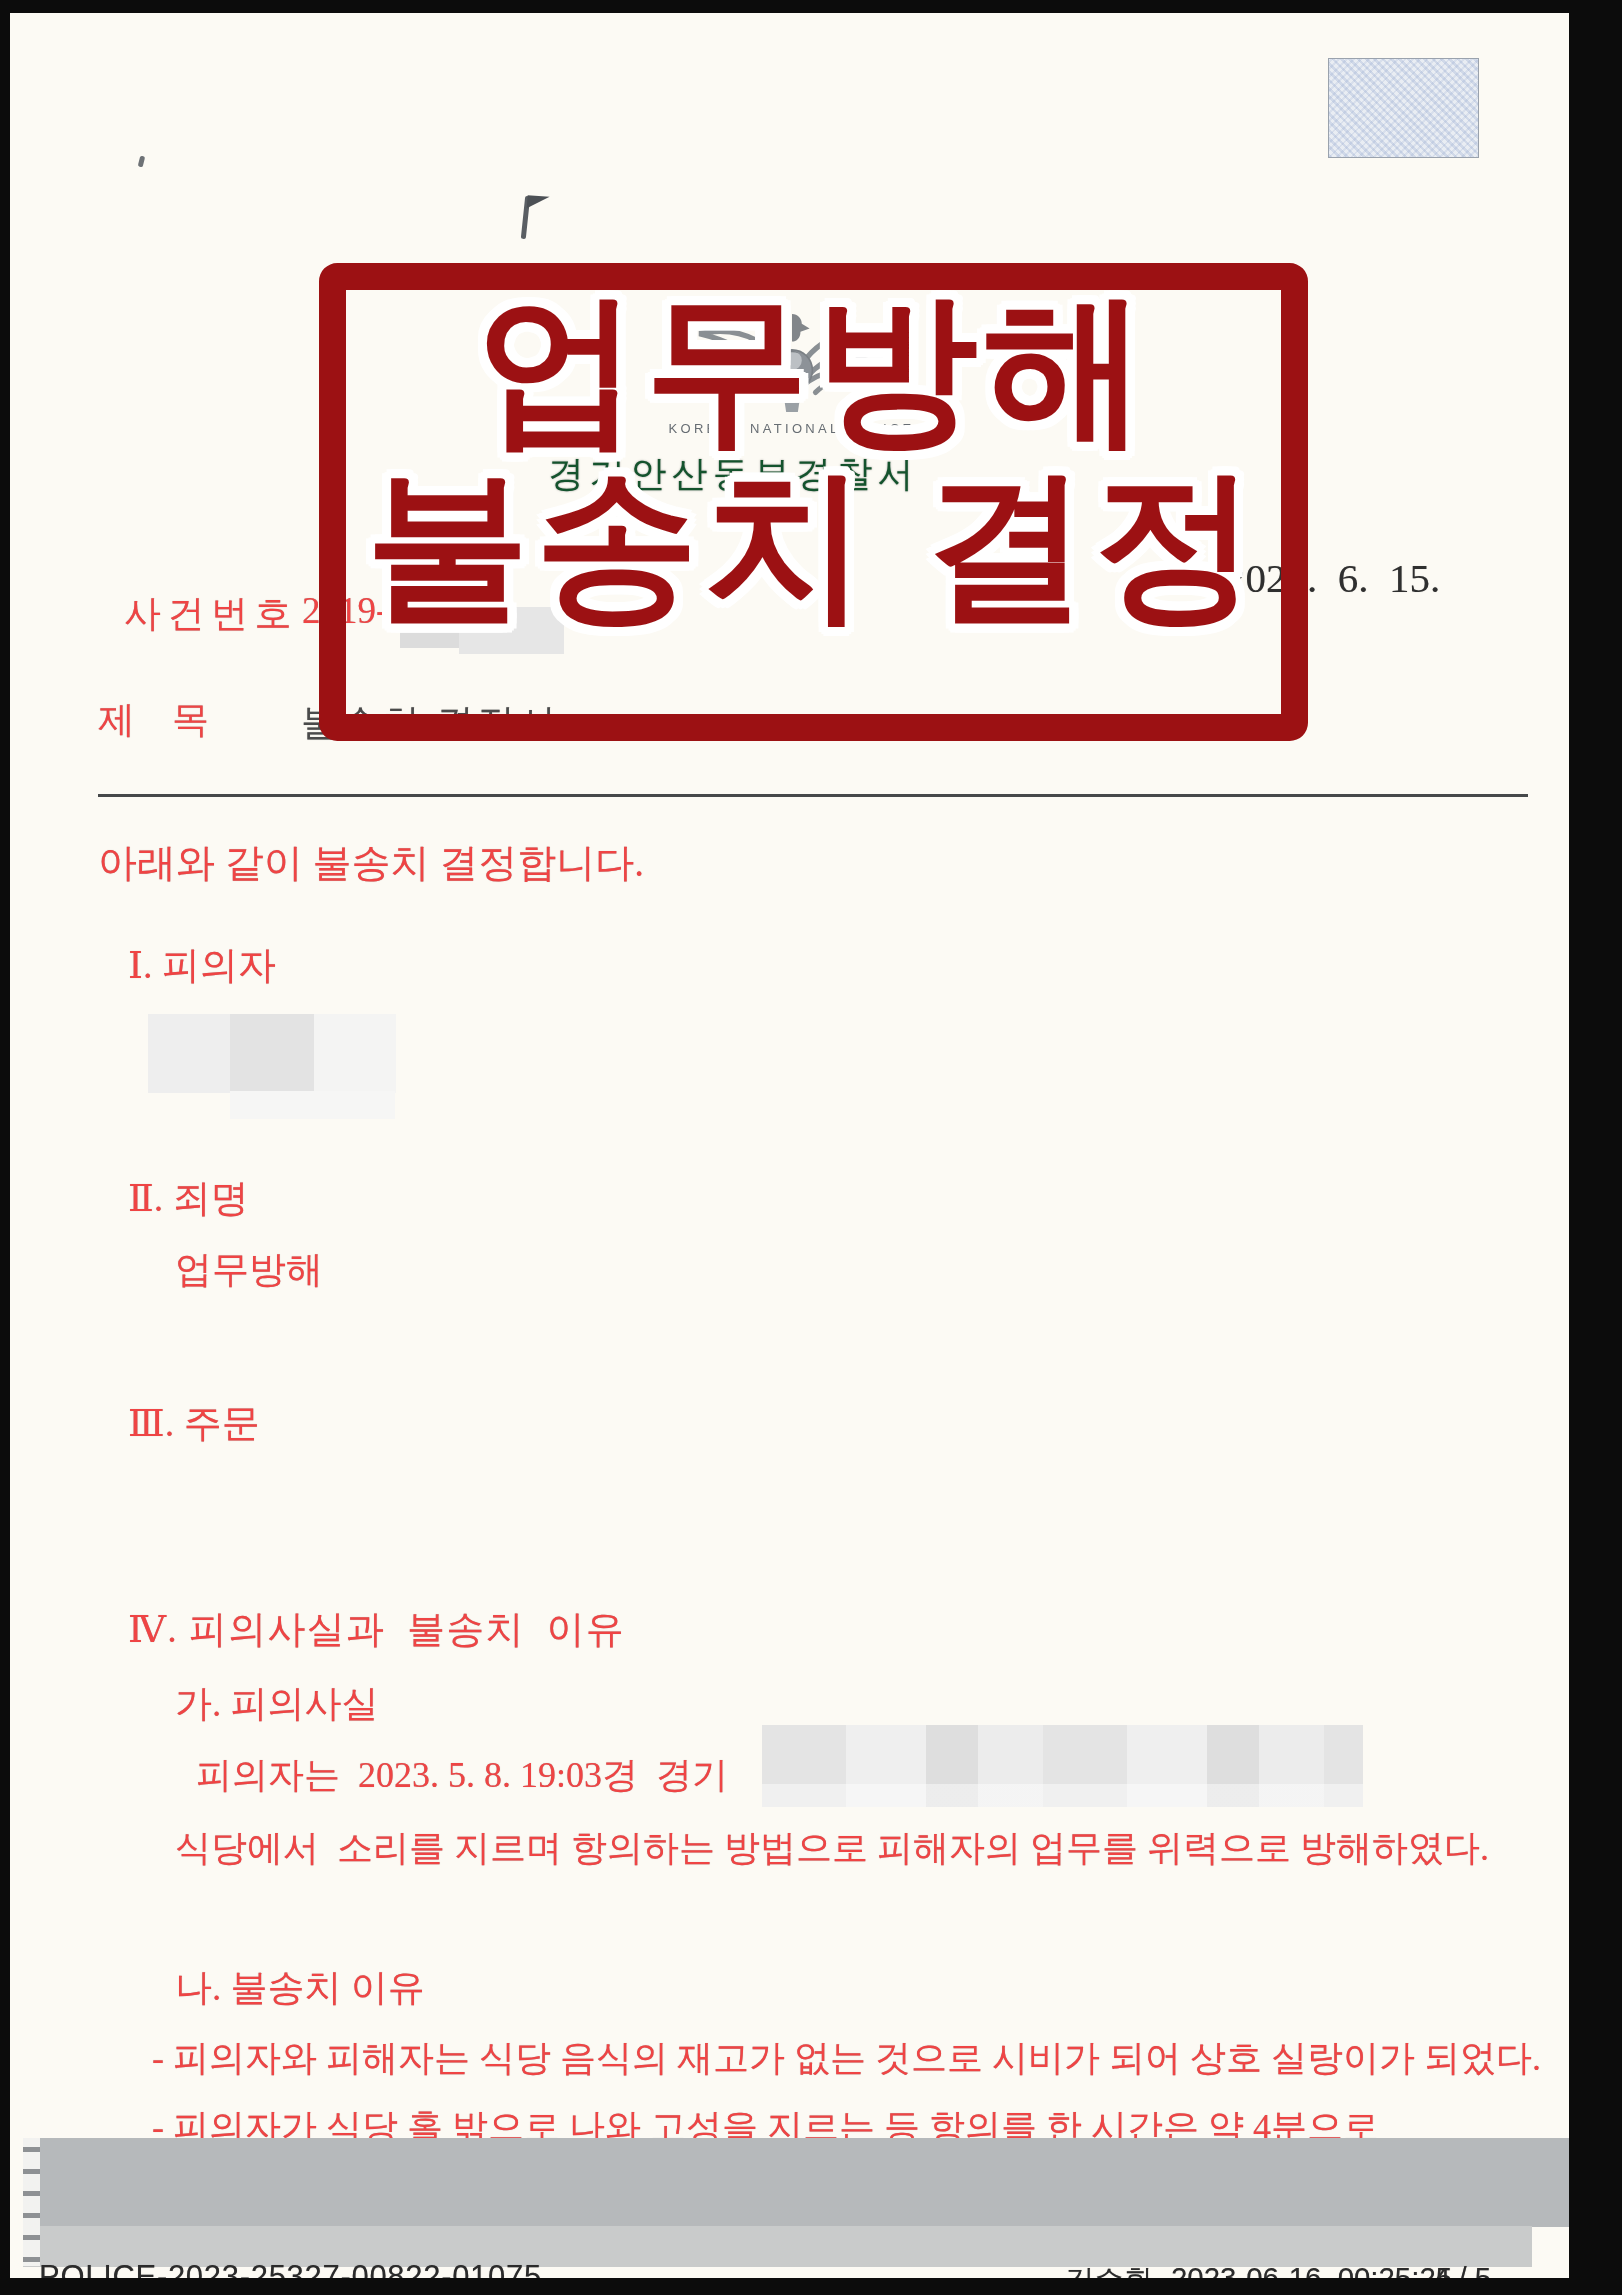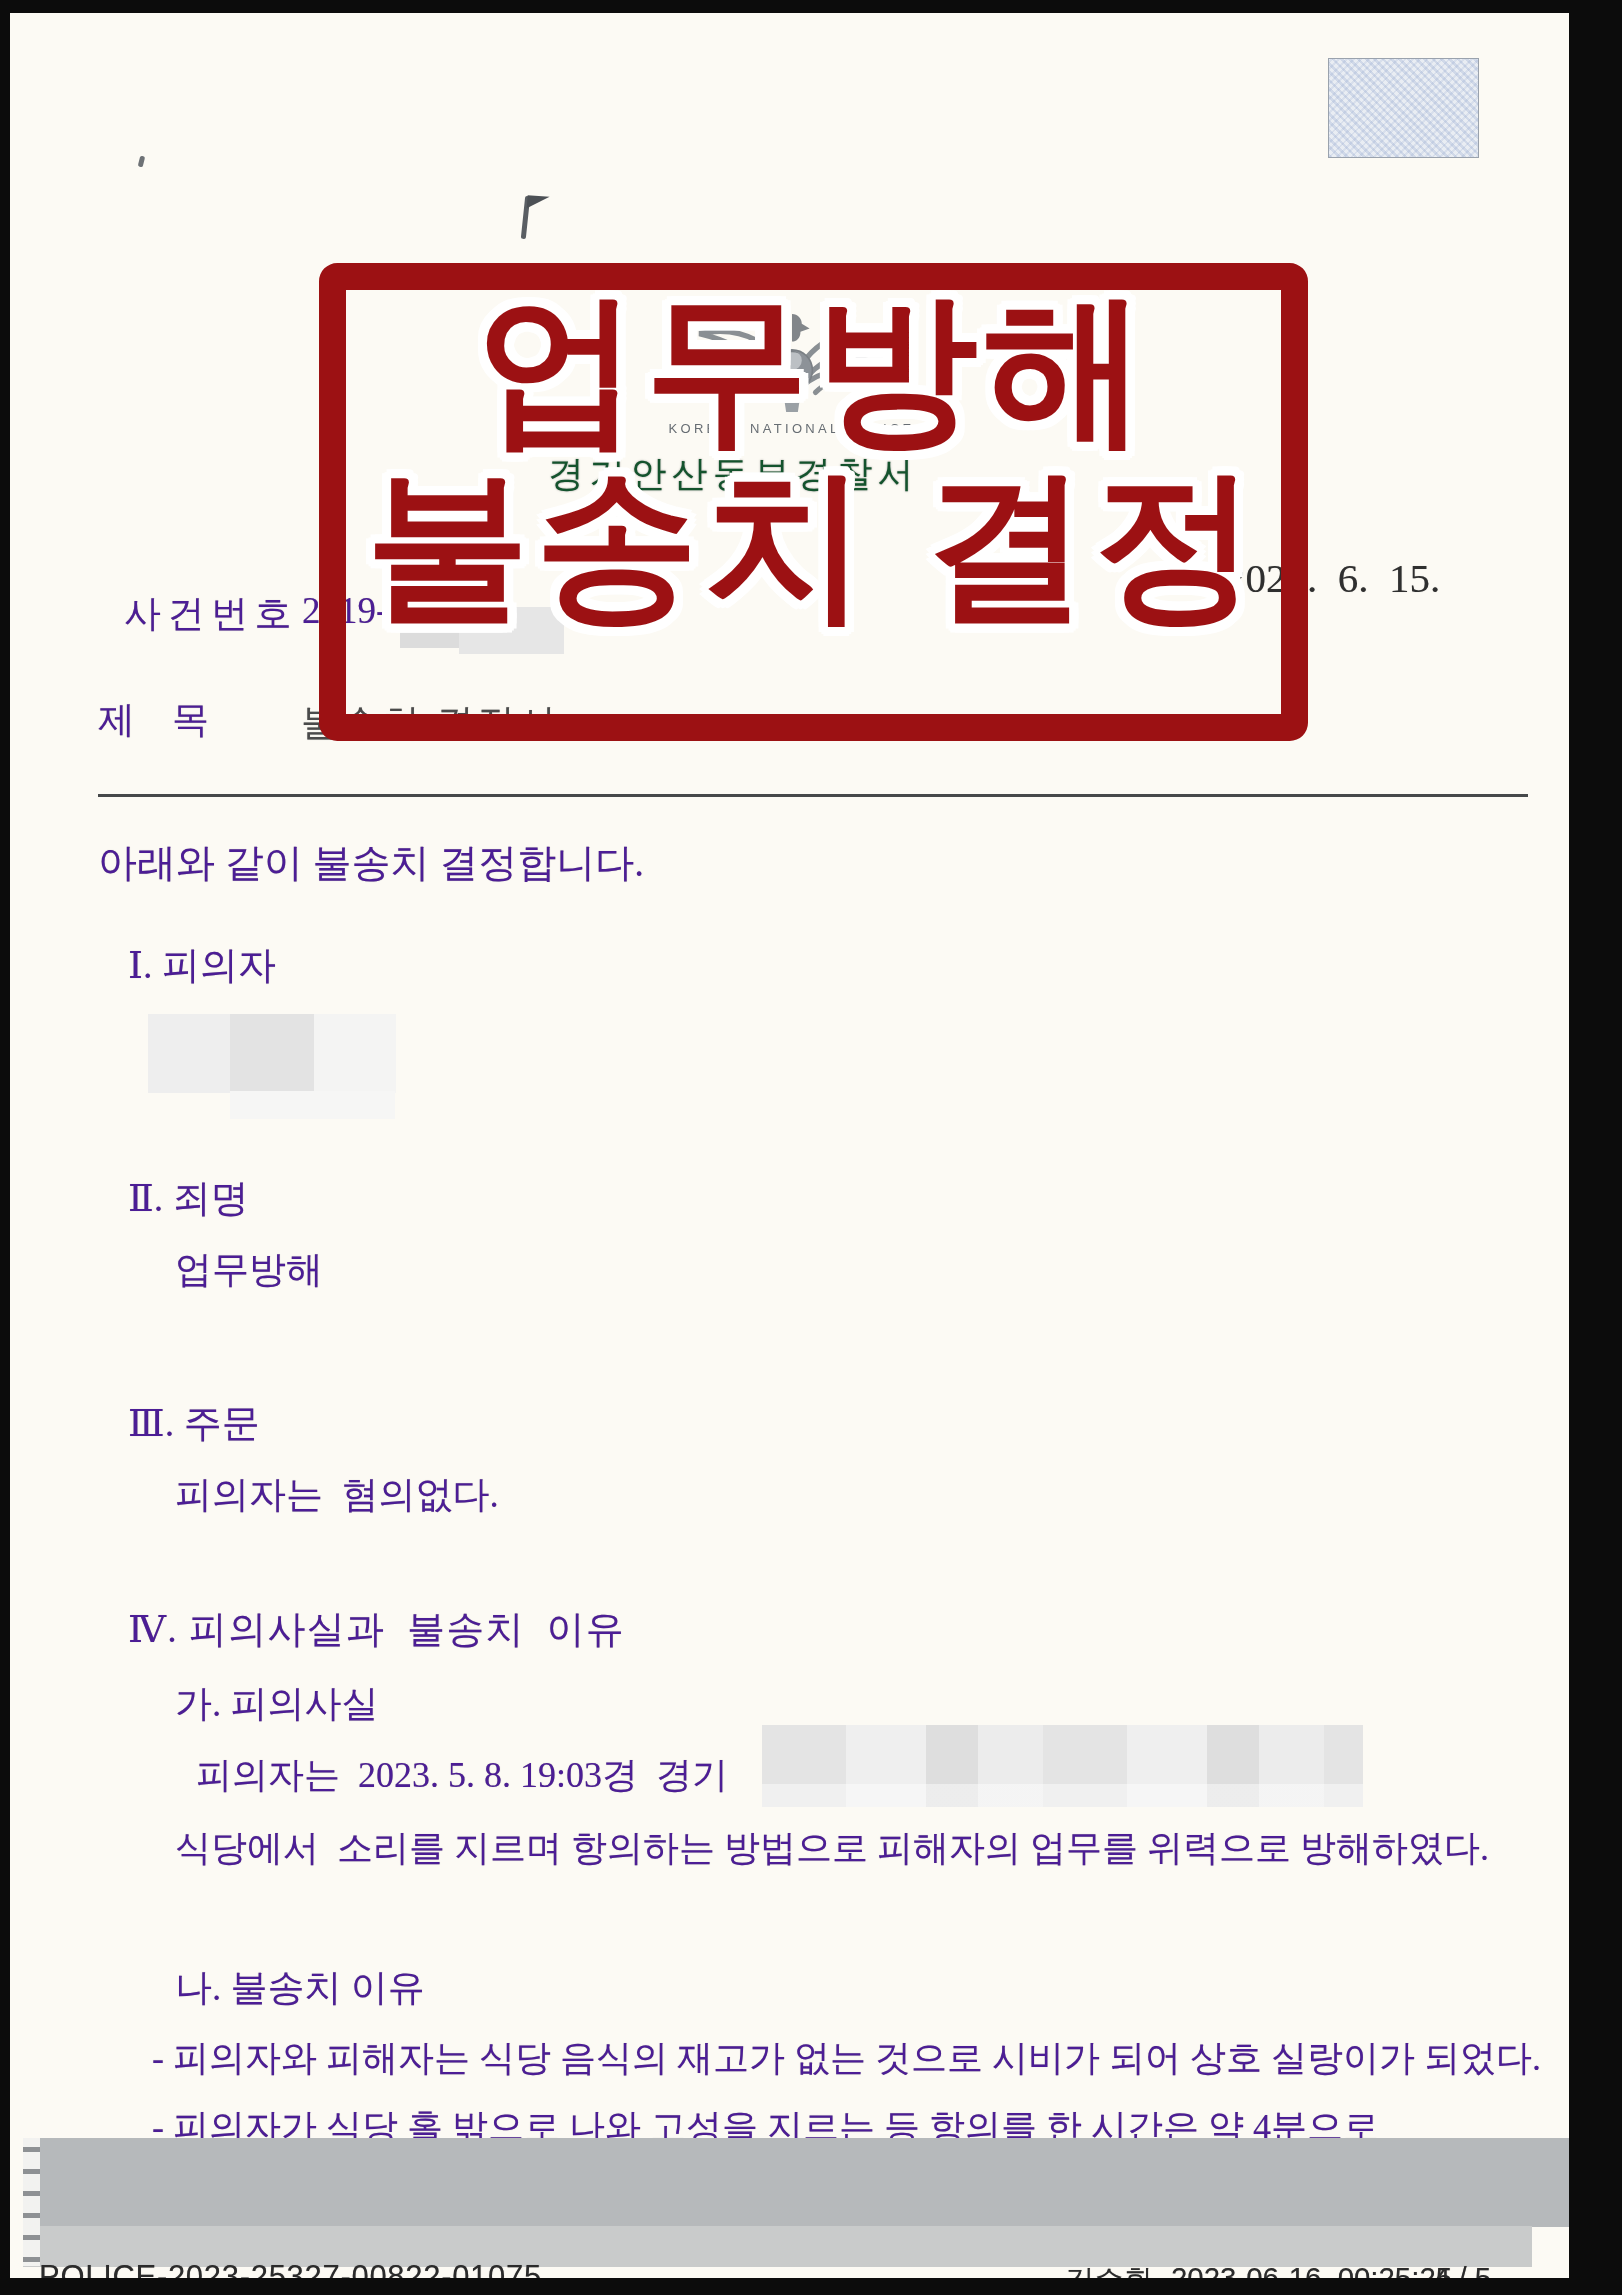--- a/index.html
+++ b/index.html
@@ -6,21 +6,21 @@
   body{
     width:1623px;height:2295px;position:relative;background:#0c0c0c;
     font-family:"Liberation Serif","DejaVu Serif",serif;
   }
   #paper{
     position:absolute;left:0;top:0;width:1569px;height:2295px;
     background:#fcfaf4;overflow:hidden;
   }
   .abs{position:absolute;}
   .txt{
-    white-space:pre;color:#4c1d95;
+    white-space:pre;color:#ef4444;
     font-family:"Liberation Serif","DejaVu Serif",serif;
     text-shadow:0 0 0.7px rgba(50,50,50,.45);
   }
   
   #frame{
     position:absolute;left:0;top:0;right:0;bottom:0;z-index:60;
     border-style:solid;border-color:#0c0c0c;border-width:13px 10.5px 17px 10.5px;
     pointer-events:none;
   }
   
@@ -158,21 +158,20 @@
   <div class="abs txt" id="s1-heading">Ⅰ. 피의자</div>
   <div class="abs" id="s1-redact-a"></div>
   <div class="abs" id="s1-redact-b"></div>
   <div class="abs" id="s1-redact-c"></div>
   <div class="abs" id="s1-redact-d"></div>
 
   <div class="abs txt" id="s2-heading">Ⅱ. 죄명</div>
   <div class="abs txt" id="s2-body">업무방해</div>
 
   <div class="abs txt" id="s3-heading">Ⅲ. 주문</div>
-  <div class="abs txt" id="s3-body">피의자는  혐의없다.</div>
 
   <div class="abs txt" id="s4-heading">Ⅳ. 피의사실과  불송치  이유</div>
   <div class="abs txt" id="s4a-title">가. 피의사실</div>
   <div class="abs txt" id="s4a-line1">피의자는  2023. 5. 8. 19:03경  경기</div>
   <div class="abs" id="s4a-redact"></div>
   <div class="abs txt" id="s4a-line2">식당에서  소리를 지르며 항의하는 방법으로 피해자의 업무를 위력으로 방해하였다.</div>
   <div class="abs txt" id="s4b-title">나. 불송치 이유</div>
   <div class="abs txt" id="s4b-b1">- 피의자와 피해자는 식당 음식의 재고가 없는 것으로 시비가 되어 상호 실랑이가 되었다.</div>
   <div class="abs txt" id="s4b-b2">- 피의자가 식당 홀 밖으로 나와 고성을 지르는 등 항의를 한 시간은 약 4분으로</div>
 

